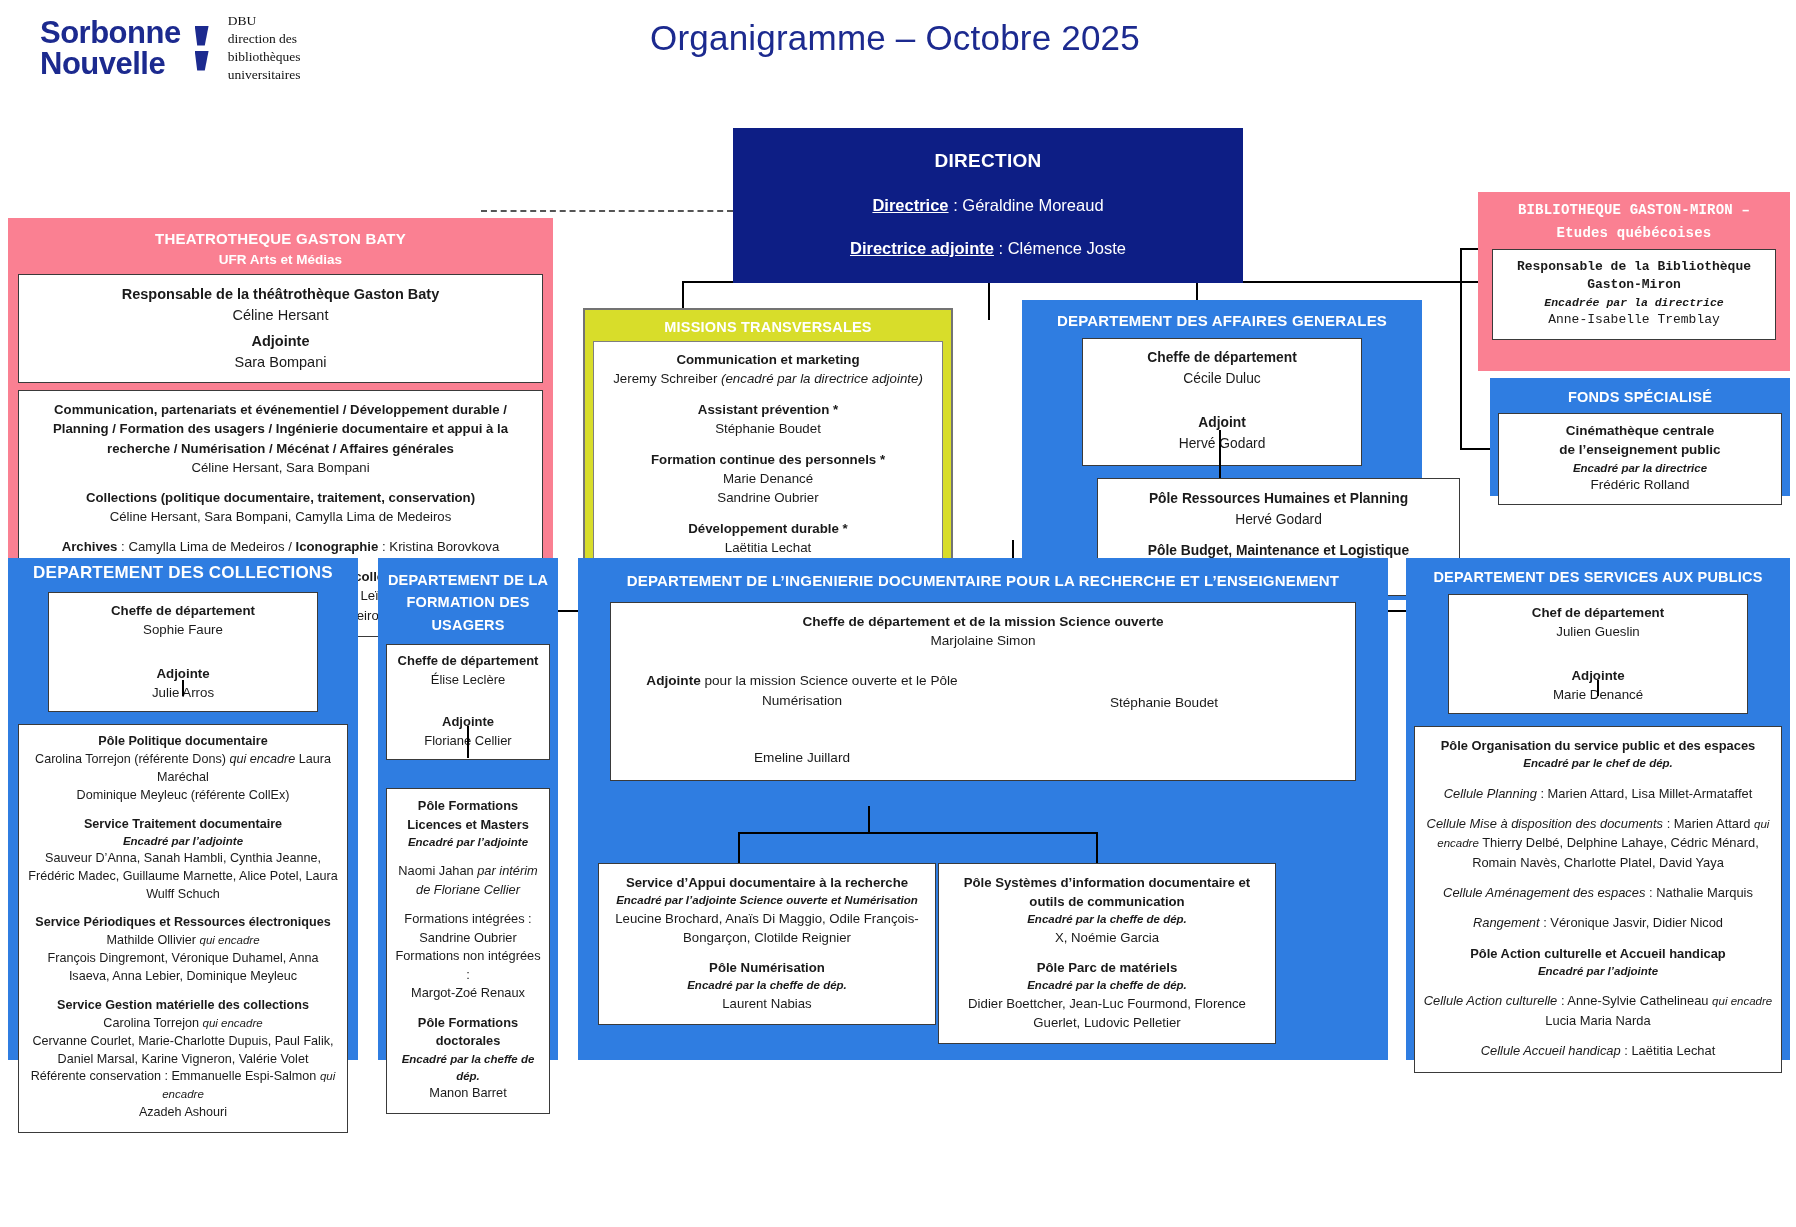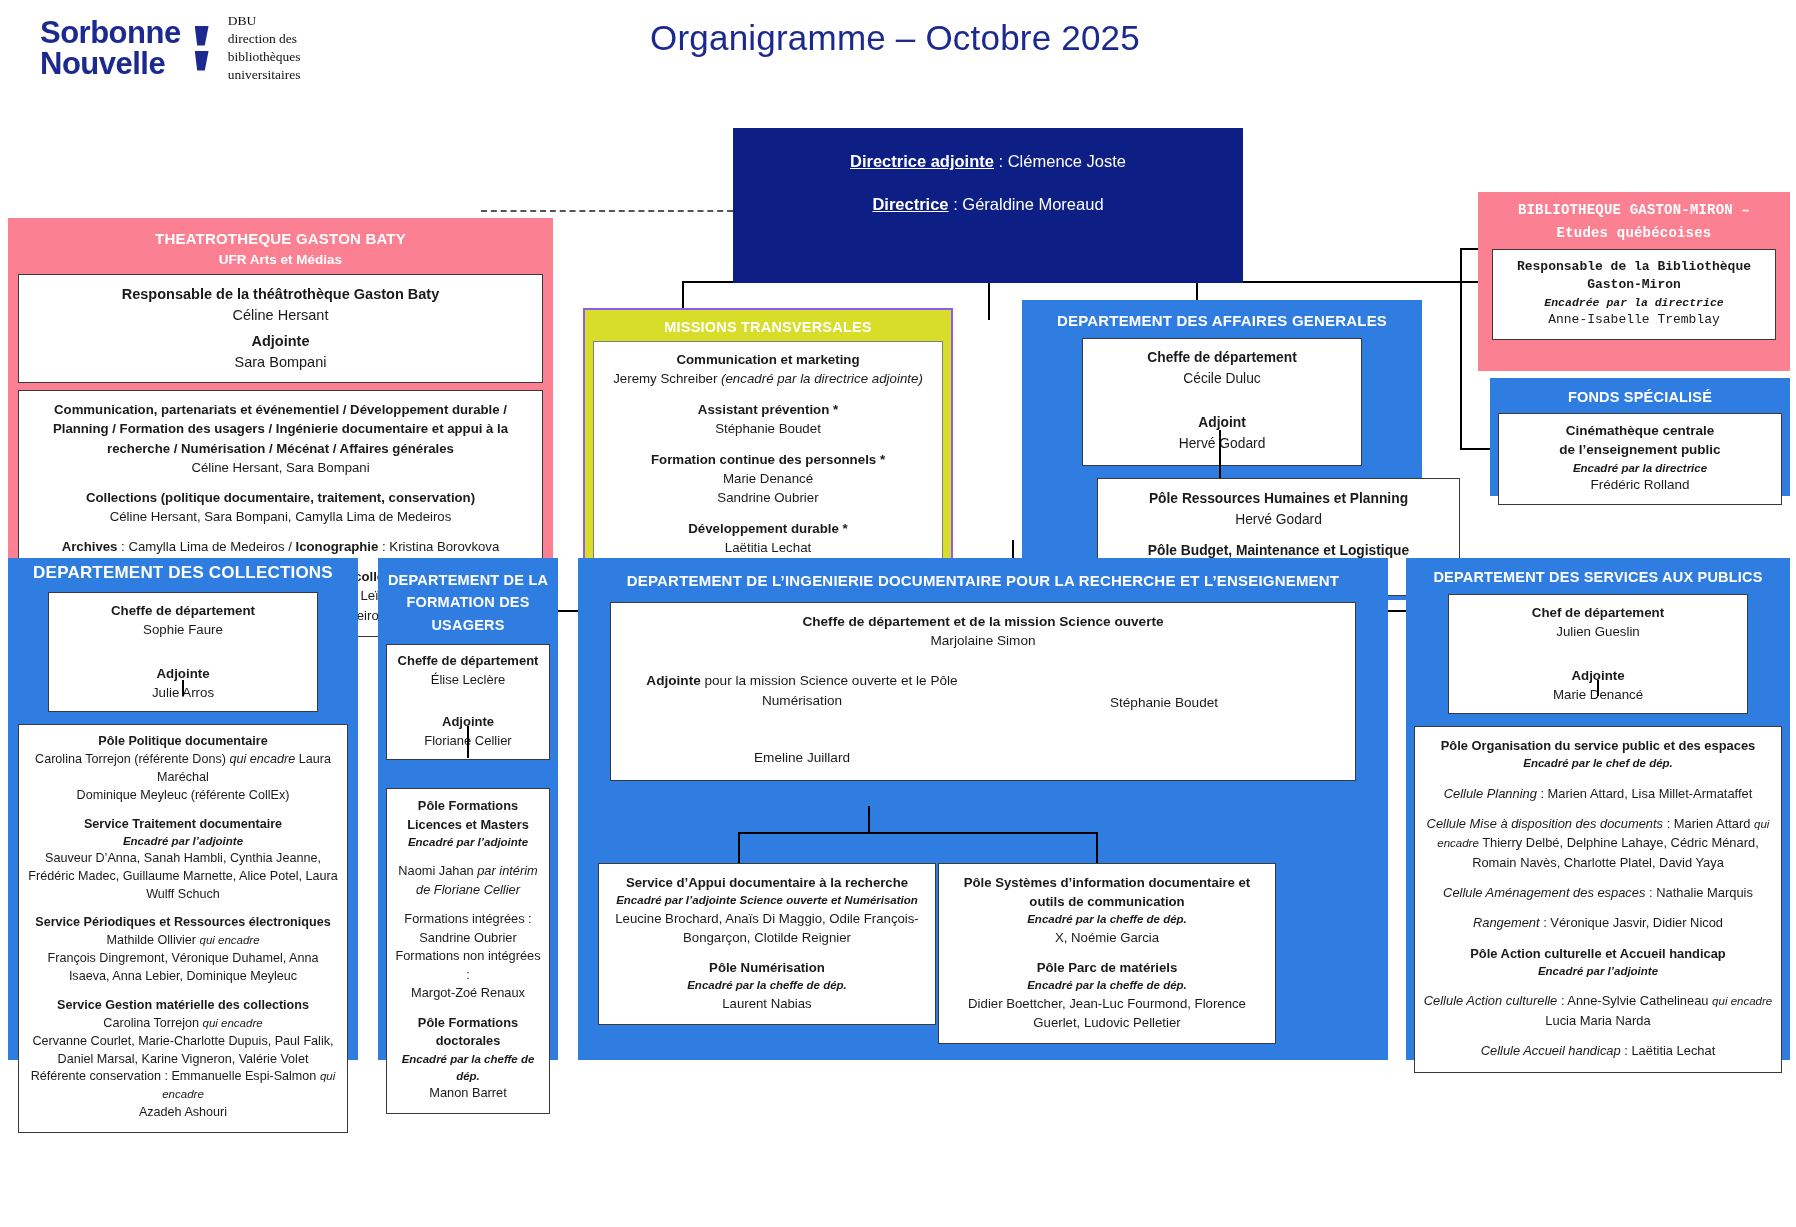--- a/index.html
+++ b/index.html
@@ -46,21 +46,21 @@
 
   
   #theatro{left:8px;top:218px;width:545px;height:380px;}
   #theatro .dept-head{padding-top:12px;font-size:15px;}
   #theatro .dept-sub{text-align:center;color:#fff;font-weight:bold;font-size:13.5px;padding-top:5px;}
   #theatro .card{margin:7px 10px 0 10px;padding:9px 6px 10px 6px;}
   #theatro .card.first{font-size:14.5px;line-height:1.42;}
   #theatro .card.second{font-size:13.2px;line-height:1.45;text-align:center;padding:9px 12px 11px 12px;}
 
   
-  #missions{left:583px;top:308px;width:370px;height:283px;border:2px solid #8b5cf6;}
+  #missions{left:583px;top:308px;width:370px;height:283px;border:2px solid #737373;}
   #missions .dept-head{padding-top:9px;font-size:14.5px;}
   #missions .card{margin:6px 8px 8px 8px;padding:8px 8px 10px 8px;font-size:13.3px;line-height:1.46;border:1.4px solid #7f7f7f;}
 
   
   #affaires{left:1022px;top:300px;width:400px;height:300px;}
   #affaires .dept-head{padding-top:12px;font-size:15px;}
   #affaires .card.a1{margin:9px 60px 0 60px;padding:9px 6px 10px 6px;font-size:13.8px;line-height:1.5;}
   #affaires .card.a2{position:absolute;left:75px;top:178px;width:345px;padding:10px 8px 12px 8px;font-size:13.8px;line-height:1.5;}
 
   
@@ -143,25 +143,26 @@
 <div class="ln" style="left:1460px;top:248px;width:2px;height:202px;"></div>
 
 <div class="ln" style="left:1012px;top:540px;width:2px;height:72px;"></div>
 <div class="ln" style="left:183px;top:610px;width:1424px;height:2px;"></div>
 <div class="ln" style="left:183px;top:610px;width:2px;height:34px;"></div>
 <div class="ln" style="left:468px;top:610px;width:2px;height:34px;"></div>
 <div class="ln" style="left:1012px;top:610px;width:2px;height:34px;"></div>
 <div class="ln" style="left:1605px;top:610px;width:2px;height:34px;"></div>
 
 <div class="abs navy" id="direction">
+  <div class="dtitle">DIRECTION</div>
+  <div class="drow">
+    <u>Directrice</u><span> : Géraldine Moreaud</span>
+  </div>
   <div class="drow">
     <u>Directrice adjointe</u><span> : Clémence Joste</span>
-  </div>
-  <div class="drow">
-    <u>Directrice</u><span> : Géraldine Moreaud</span>
   </div>
 </div>
 
 <div class="abs pink dept" id="theatro">
   <div class="dept-head">THEATROTHEQUE GASTON BATY</div>
   <div class="dept-sub">UFR Arts et Médias</div>
   <div class="card first">
     <div class="b">Responsable de la théâtrothèque Gaston Baty</div>
     <div>Céline Hersant</div>
     <div class="b" style="margin-top:6px">Adjointe</div>

